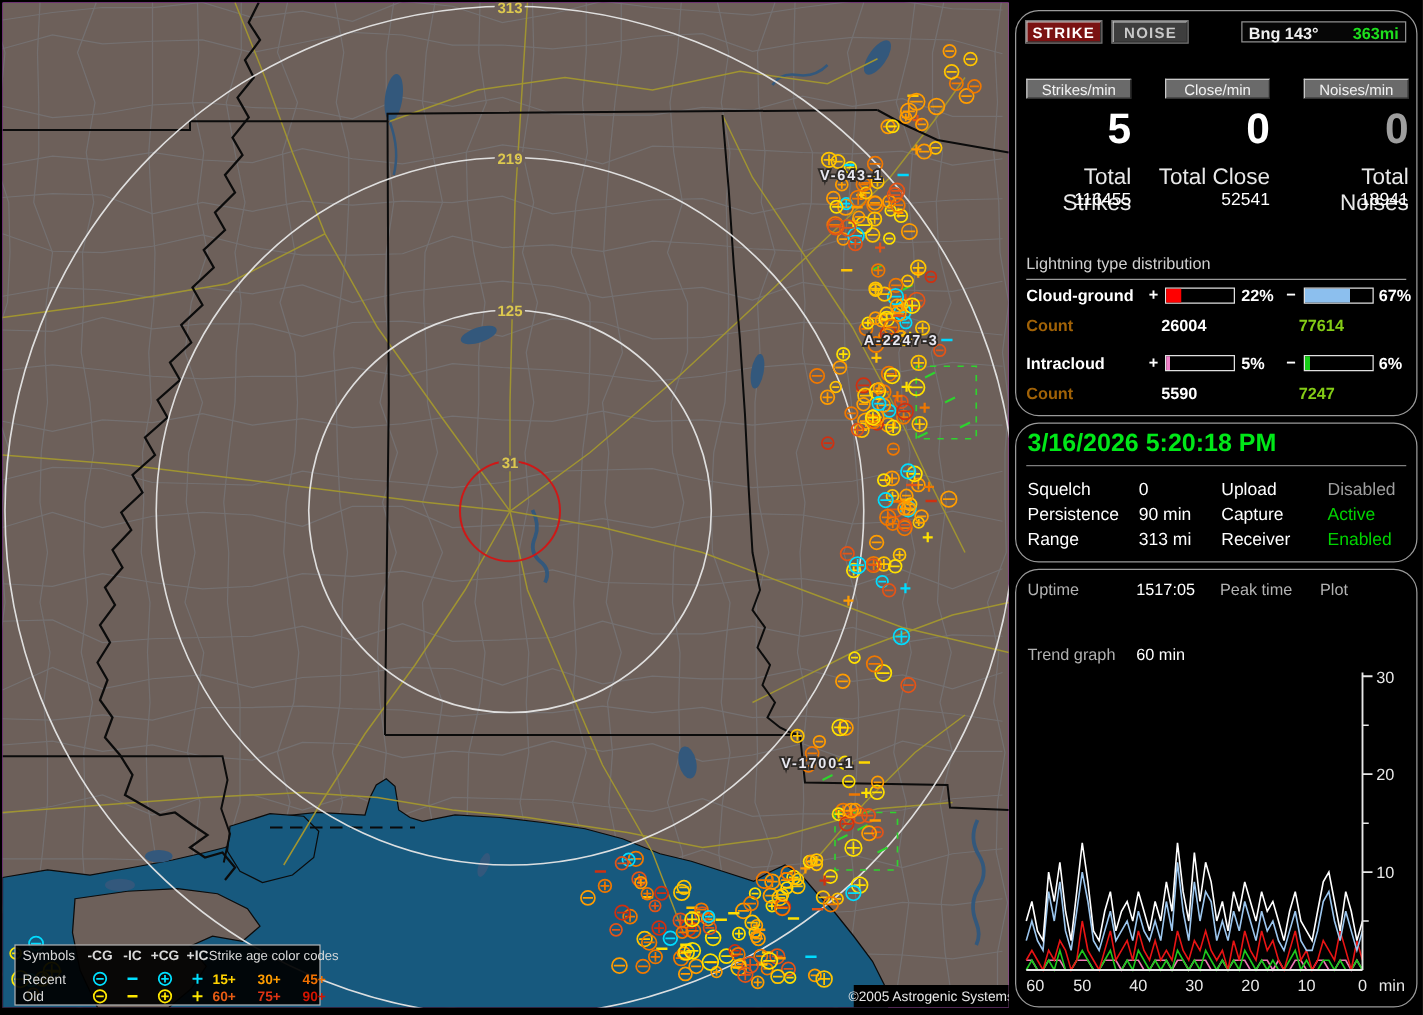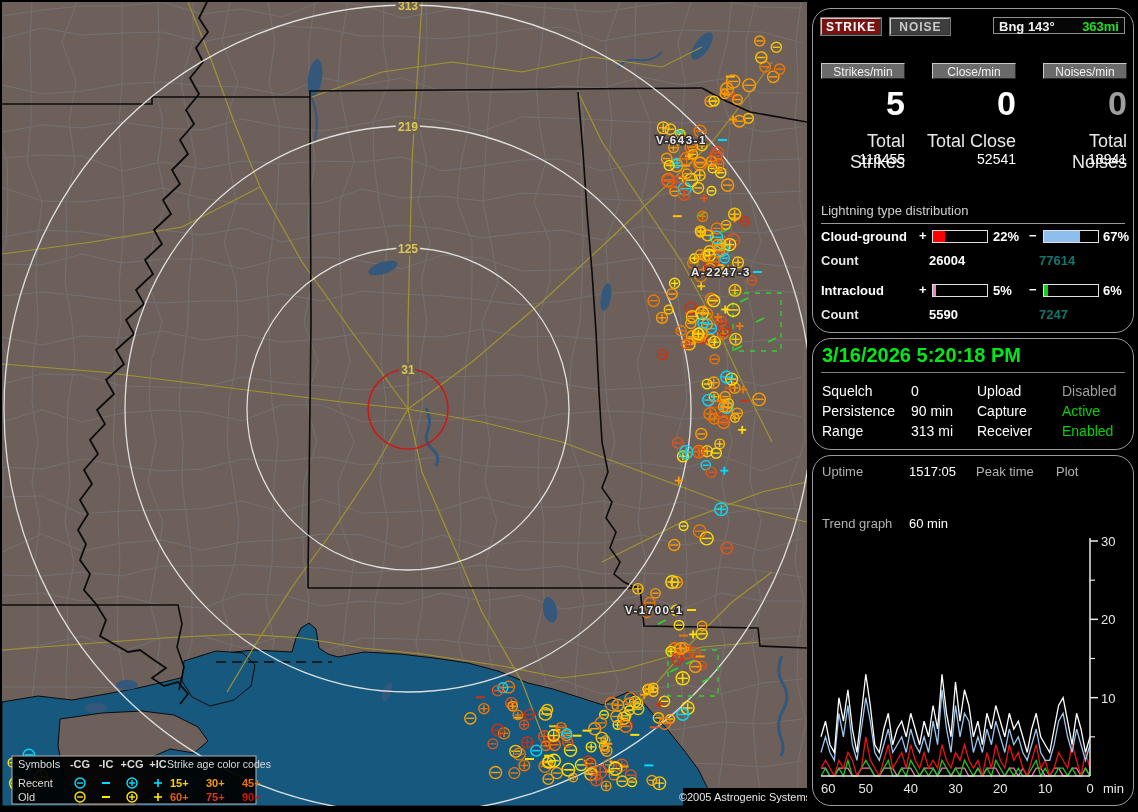--- a/index.html
+++ b/index.html
@@ -34,23 +34,23 @@
   .val14{font-size:14px;color:#fff;}
   #dist-title{position:absolute;left:8px;top:194px;width:304px;font-size:13px;color:#cfcfcf;
               border-bottom:1px solid #9a9a9a;padding-bottom:5px;}
   .dist-row{position:absolute;left:8px;width:306px;height:14px;font-size:13px;}
   .dist-row .dl{position:absolute;left:0;top:0;width:96px;font-weight:bold;color:#fff;}
   .dist-row .sg{position:absolute;top:-1px;font-weight:bold;color:#fff;}
   .bar{position:absolute;top:1px;width:54px;height:11px;background:#000;border:1px solid #e0e0e0;}
   .bar i{display:block;height:11px;}
   .pct{position:absolute;top:0;font-weight:bold;color:#fff;}
   .cnt-row{position:absolute;left:8px;width:306px;font-size:13px;font-weight:bold;}
-  .cnt-row .cl{position:absolute;left:0;color:#e5e5e5;}
+  .cnt-row .cl{position:absolute;left:0;color:#a16207;}
   .cnt-row .c1{position:absolute;left:108px;color:#fff;}
-  .cnt-row .c2{position:absolute;left:218px;color:#0f766e;text-align:center;}
+  .cnt-row .c2{position:absolute;left:218px;color:#84cc16;text-align:center;}
   #datetime{position:absolute;left:9px;top:5px;font-size:20px;font-weight:bold;color:#00e818;}
   #dt-sep{position:absolute;left:8px;top:33px;width:304px;border-bottom:1px solid #7e7e7e;}
   .s-row{position:absolute;left:0;width:100%;height:18px;font-size:14px;}
   .s-row .a{position:absolute;left:9px;}
   .s-row .b{position:absolute;left:98px;}
   .s-row .c{position:absolute;left:164px;}
   .s-row .d{position:absolute;left:249px;}
   .u-row{position:absolute;left:0;width:100%;height:18px;font-size:13px;}
   .u-row .a{position:absolute;left:9px;color:#b2b2b2;}
   .u-row .b{position:absolute;left:96px;color:#fff;}

